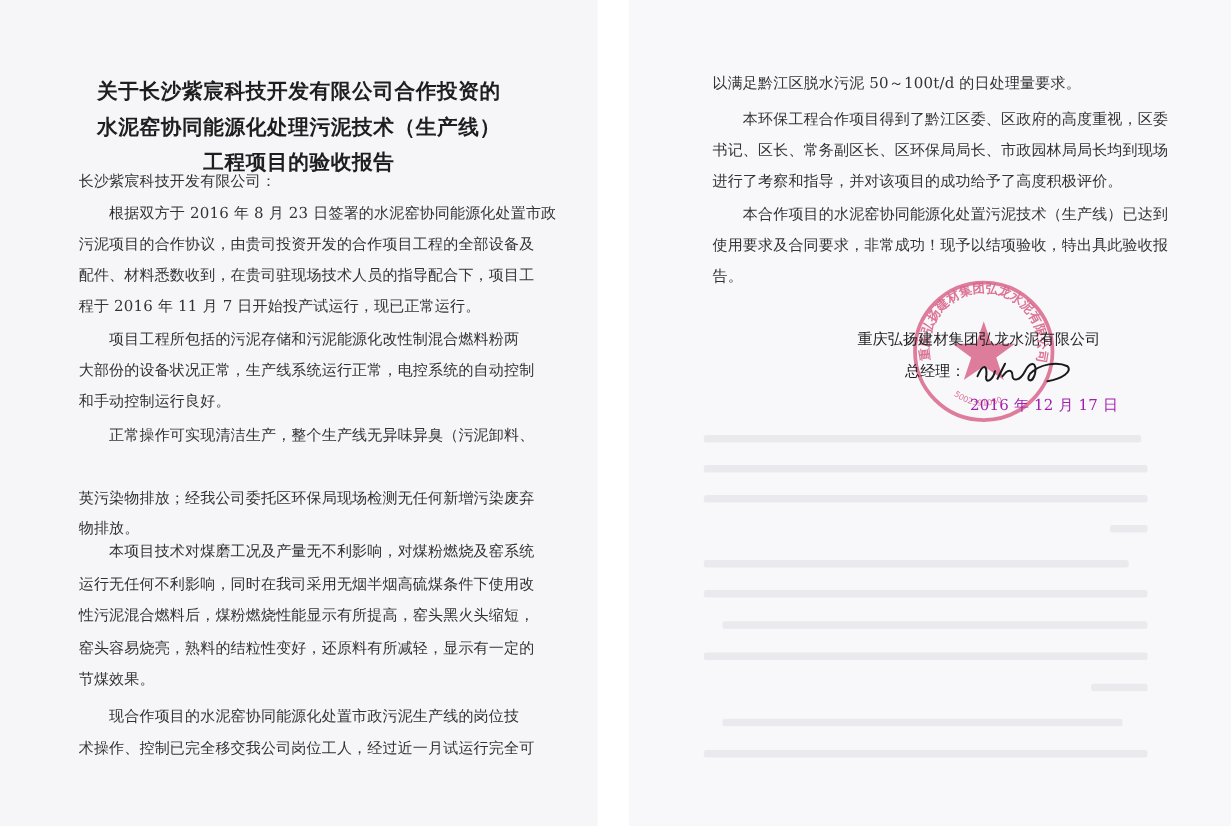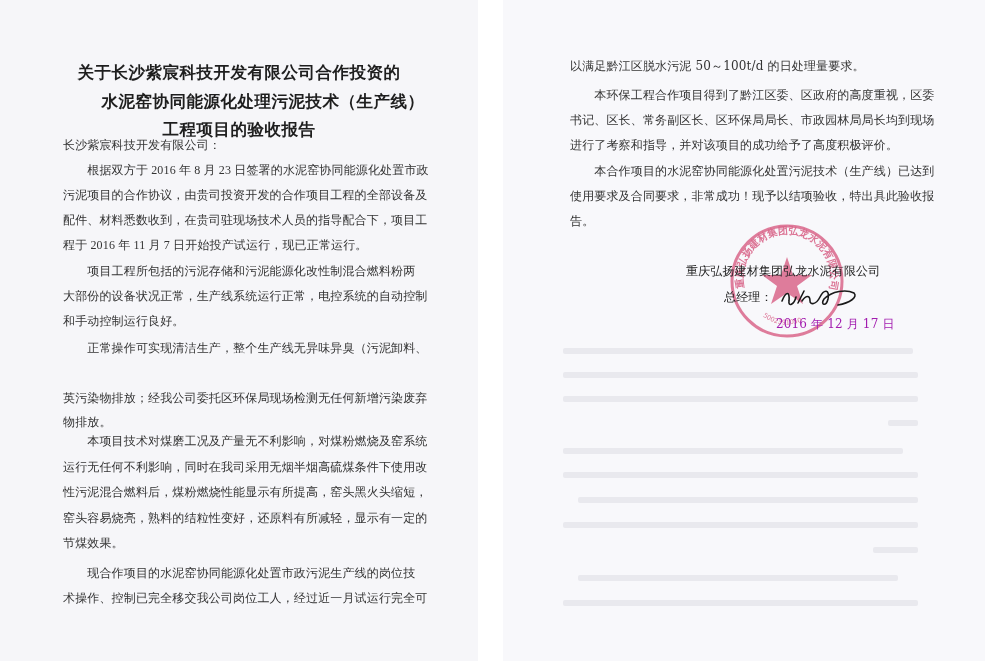--- a/index.html
+++ b/index.html
@@ -8,30 +8,30 @@
     background: #ffffff;
     font-family: "DejaVu Serif", "Liberation Serif", serif;
     color: #2b2b2b;
     position: relative;
   }
   .page {
     position: absolute; top: 0; height: 661px;
     background: #f7f7fa;
     overflow: hidden;
   }
-  #page-left { left: 0; width: 478px; background: #f6f6f9; font-family: Liberation Serif, serif; }
+  #page-left { left: 0; width: 478px; background: #f6f6f9; }
   #page-right { left: 503px; width: 482px; background: #f8f8fb; }
 
   .title {
     position: absolute; left: 0; width: 478px;
     text-align: center; font-weight: bold;
     font-size: 16.5px; color: #1e1e1e; letter-spacing: 0.5px;
   }
   .t1 { top: 62px; }
-  .t2 { top: 91px; padding-left: 24px; }
+  .t2 { top: 91px; }
   .t3 { top: 119px; }
 
   .line {
     position: absolute; white-space: nowrap;
     font-size: 12px; color: #333;
     letter-spacing: 0.15px;
   }
 
   .ghost {
     position: absolute; height: 6px; background: #e9e9ee; border-radius: 2px;

